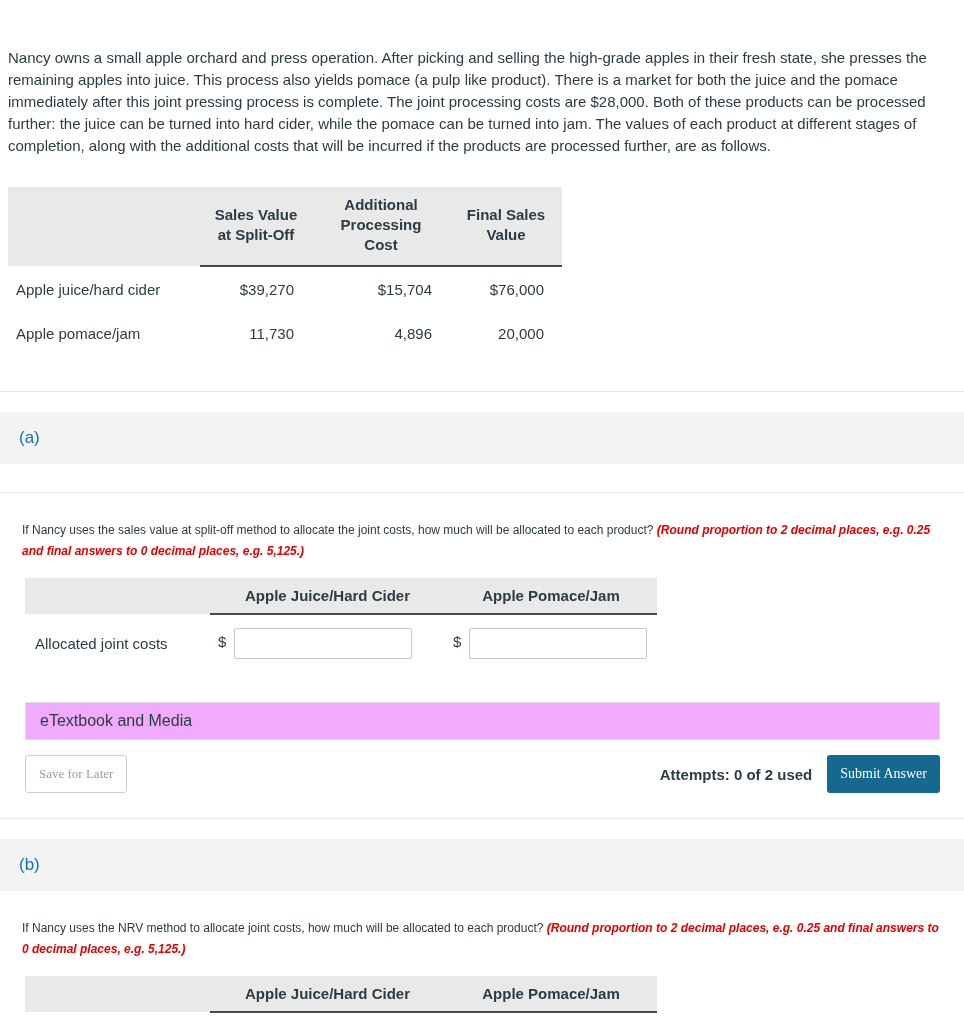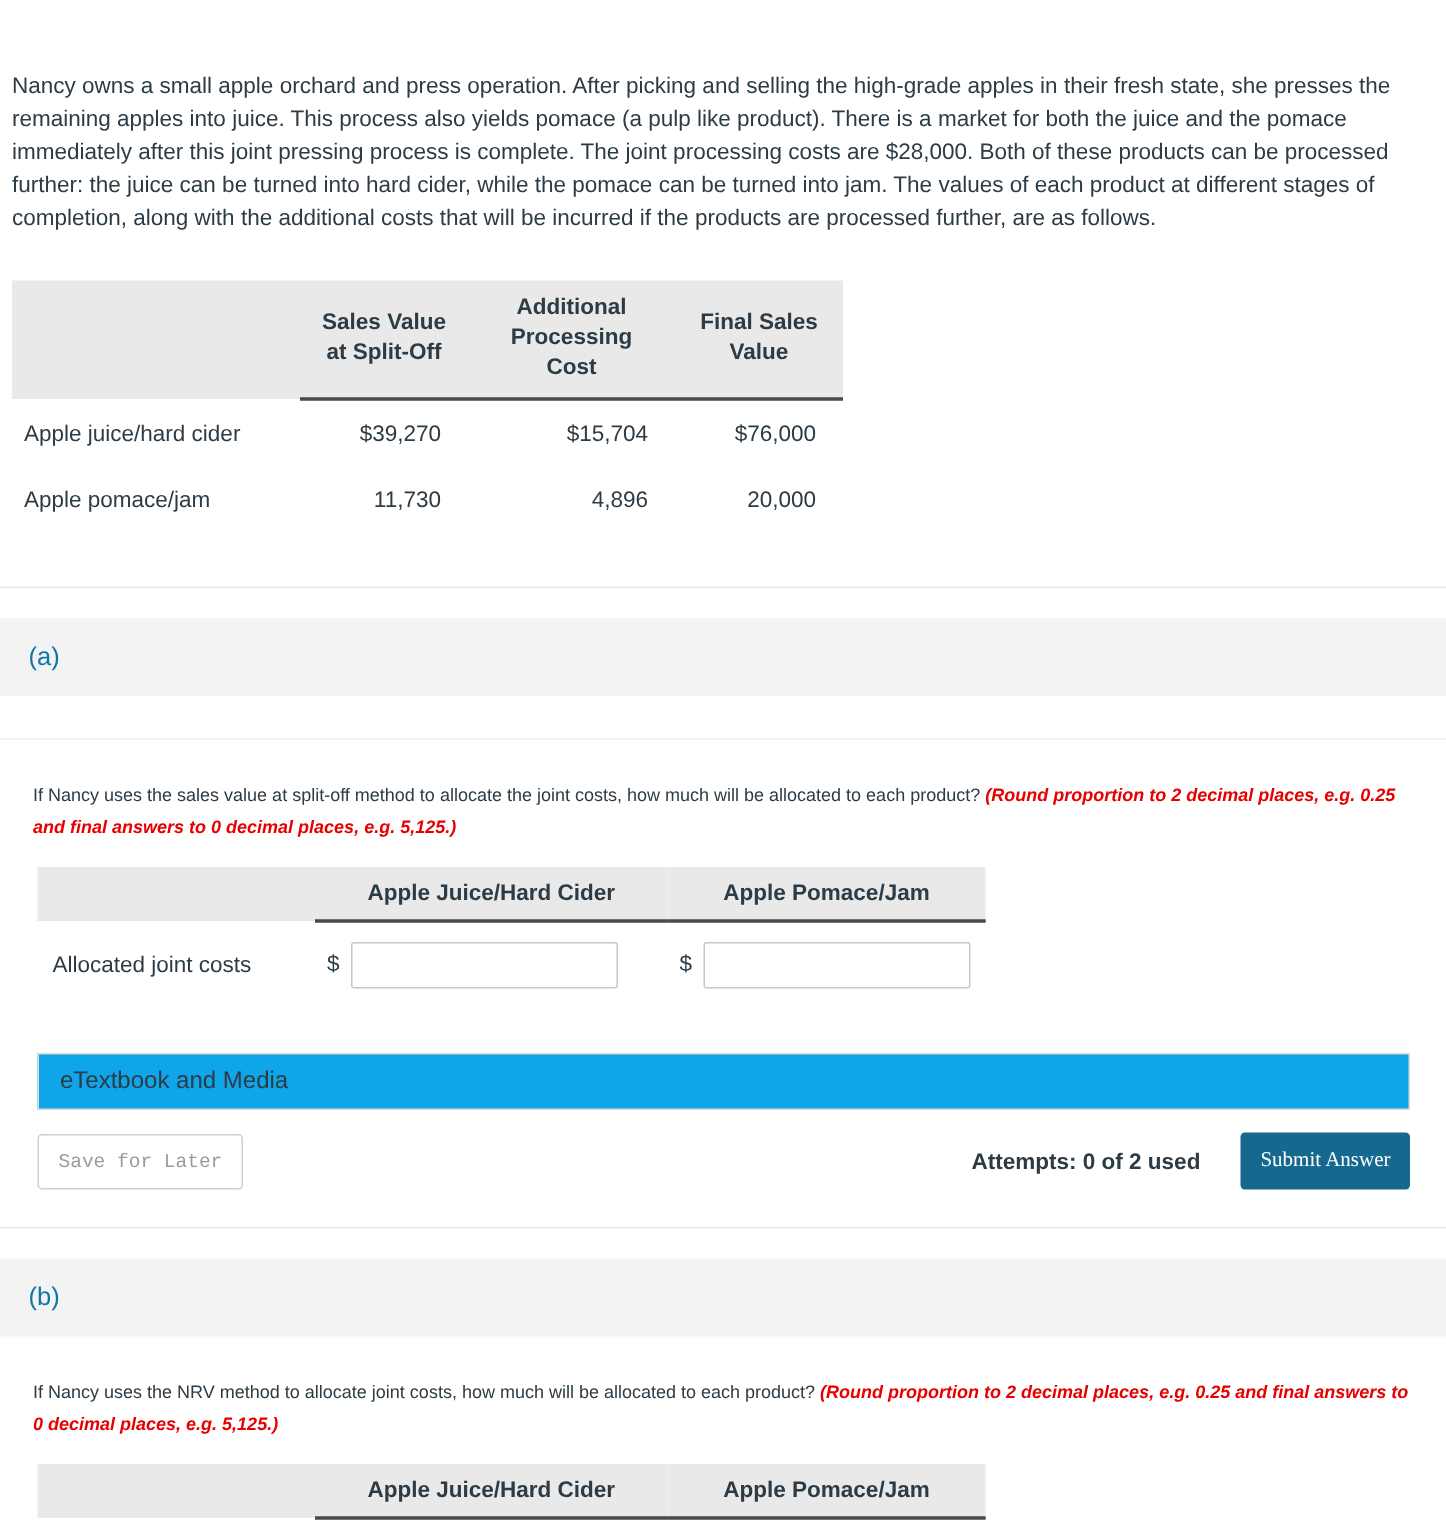--- a/index.html
+++ b/index.html
@@ -84,40 +84,40 @@
     border-radius: 2px;
     font-size: 15px;
     padding: 0 8px;
     vertical-align: middle;
     background: #fff;
   }
 
   
   .etext-bar {
     margin: 30px 24px 0 25px;
-    background: #0ea5e9;
+    background: #f0abfc;
     border: 1px solid #dcdcdc;
     padding: 9px 14px;
     font-size: 16px;
     cursor: pointer;
   }
 
   
   .footer-row {
     display: flex; align-items: center; justify-content: space-between;
     margin: 15px 24px 0 25px;
   }
   .save-btn {
     border: 1px solid #cfcfcf; background: #fff;
     color: #9b9b9b; font-size: 13px;
     padding: 10px 13px; border-radius: 3px;
-    font-family: Liberation Mono, monospace;
+    font-family: Liberation Serif, serif;
     cursor: pointer;
   }
-  .footer-right { display: flex; align-items: center; gap: 27px; }
+  .footer-right { display: flex; align-items: center; gap: 15px; }
   .attempts { font-weight: bold; font-size: 15px; }
   .submit-btn {
     background: #15698f; color: #ffffff;
     border: none; border-radius: 3px;
     font-size: 14px; padding: 11px 13px;
     font-family: Liberation Serif, serif;
     cursor: pointer;
   }
 </style>
 </head>

